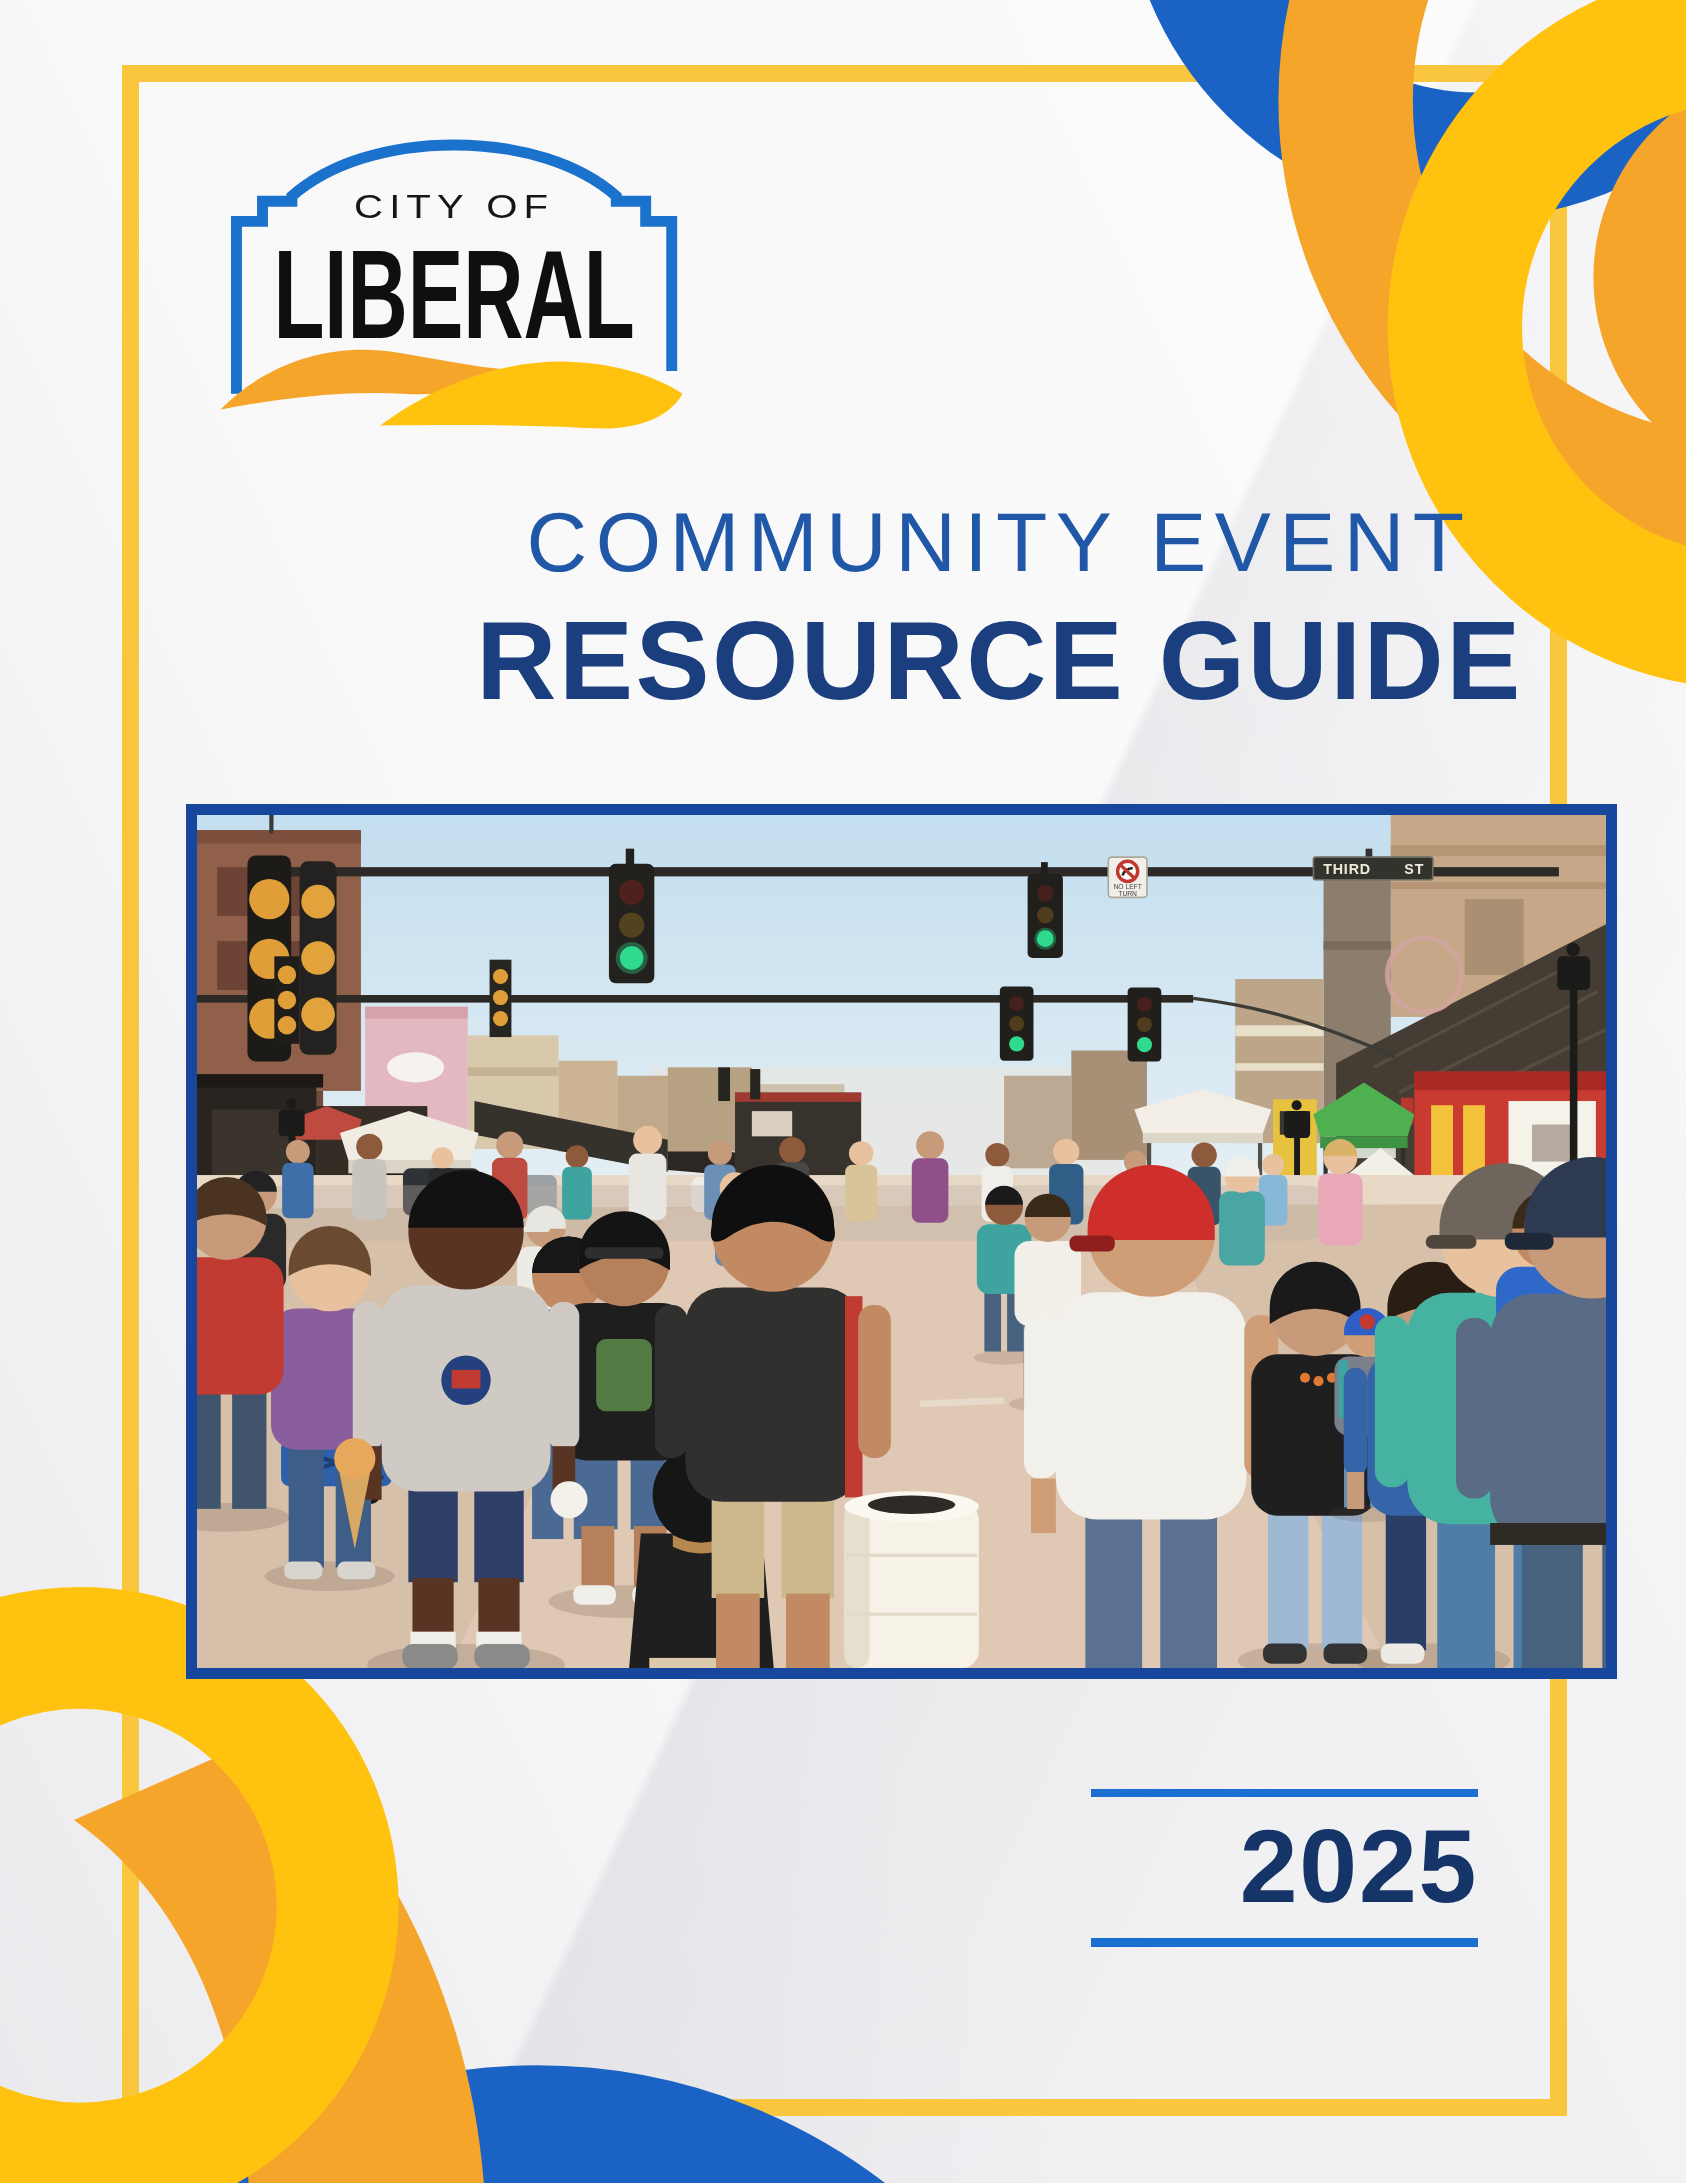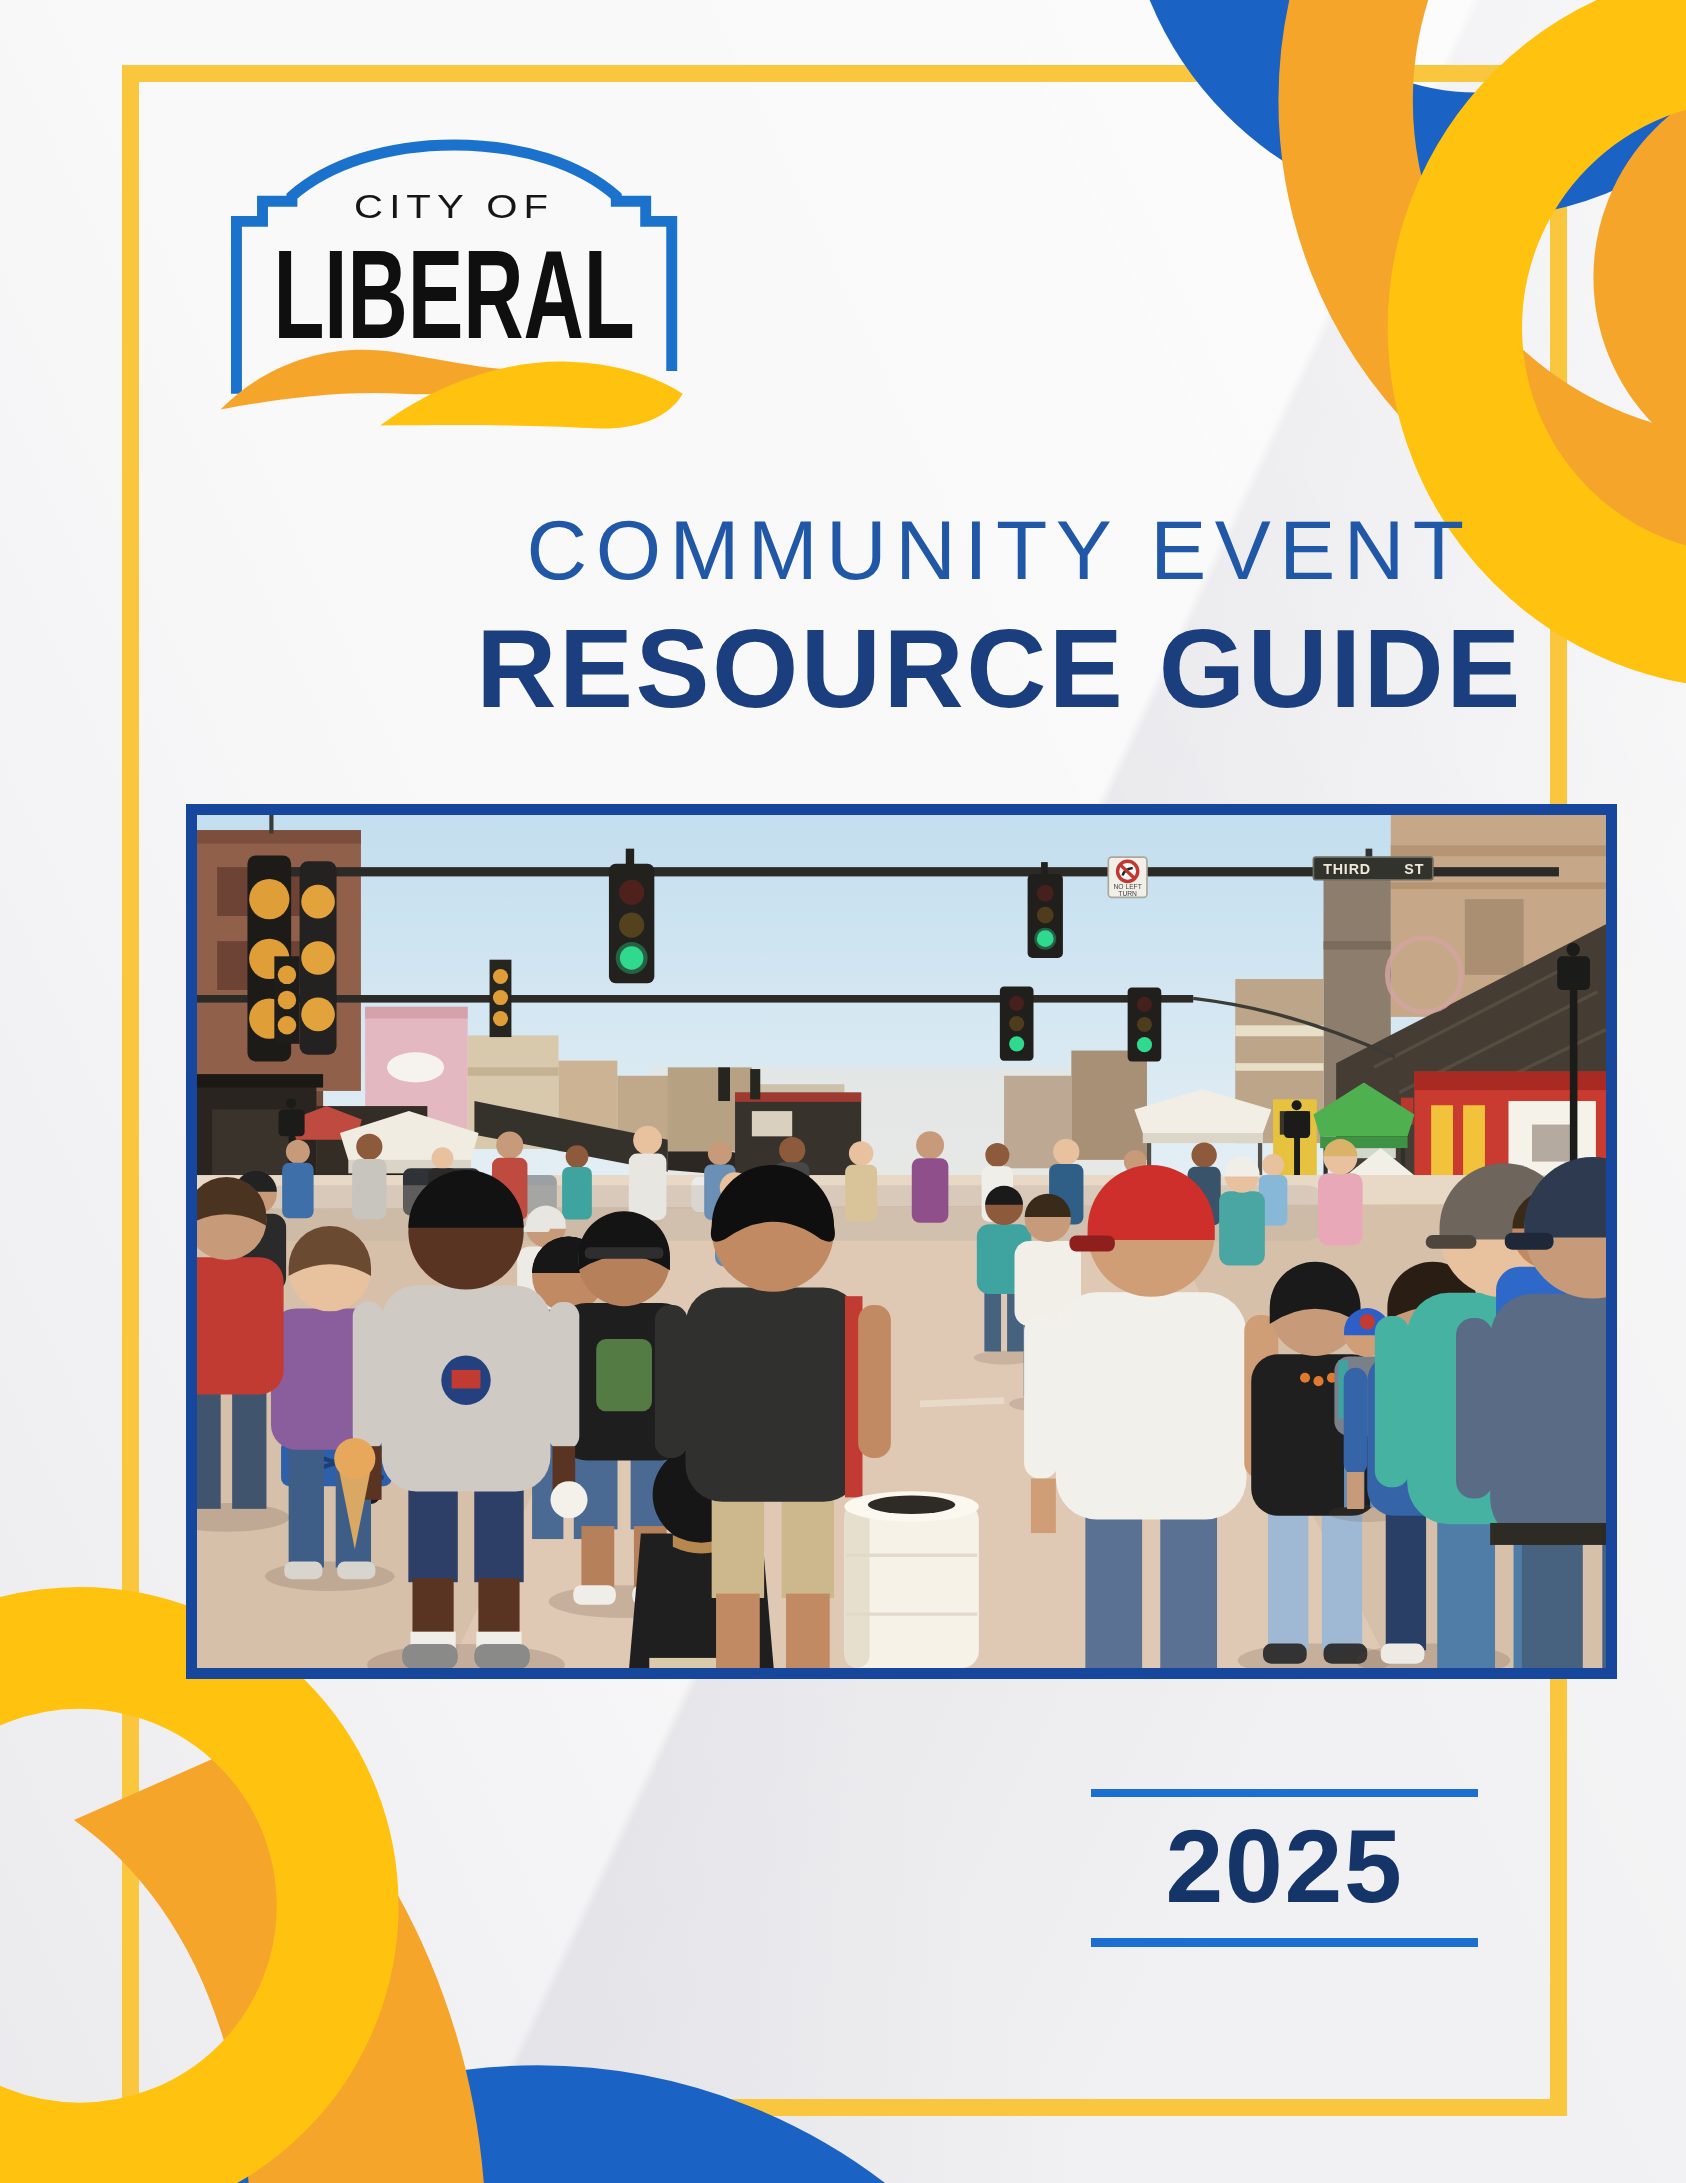--- a/index.html
+++ b/index.html
@@ -8,29 +8,29 @@
     background:
       linear-gradient(245deg, rgba(255,255,255,.65) 0%, rgba(255,255,255,0) 42%),
       linear-gradient(65deg, rgba(201,201,210,.30) 0%, rgba(255,255,255,0) 40%),
       linear-gradient(115deg, rgba(255,255,255,.55) 54%, rgba(208,208,216,.28) 54.4%, rgba(255,255,255,0) 78%);}
   .cover-frame{position:absolute;left:122px;top:65px;width:1445px;height:2051px;
     box-sizing:border-box;border:17px solid #F9C63E;z-index:1;}
   .rings{position:absolute;z-index:2;pointer-events:none;}
   .rings.tr{top:0;right:0;width:588px;height:756px;}
   .rings.bl{left:0;bottom:0;width:1008px;height:605px;}
   .logo-wrap{position:absolute;left:202px;top:118px;width:521px;height:395px;z-index:3;}
-  .titles{position:absolute;left:312px;top:500px;width:1375px;text-align:center;z-index:3;line-height:1;margin-top:8px;}
+  .titles{position:absolute;left:312px;top:500px;width:1375px;text-align:center;z-index:3;line-height:1;}
   .title-sub{margin:0;font-size:84px;font-weight:400;letter-spacing:8.4px;color:#2058A7;}
   .title-main{margin:22px 0 0 0;font-size:111px;font-weight:700;letter-spacing:2.5px;color:#1B3F7E;}
   .photo{position:absolute;left:186px;top:804px;width:1431px;height:875px;box-sizing:border-box;
     border:11.8px solid #17479C;background:#f97316;z-index:3;}
   .photo svg{display:block;width:100%;height:100%;}
   .year-badge{position:absolute;left:1091px;top:1789px;width:387px;text-align:center;z-index:3;}
   .year-rule{height:8.4px;background:#1A6FD0;}
-  .year-text{margin:17px 0 20px 0;font-size:104px;font-weight:700;color:#153468;letter-spacing:1.7px;line-height:1;}
+  .year-text{margin:17px 0 20px 0;font-size:104px;font-weight:700;color:#153468;letter-spacing:1.7px;line-height:1;text-align:right;}
   .t{font-family:"Liberation Sans",sans-serif;}
 </style>
 </head>
 <body>
 
 <div class="page">
   <div class="bg-sheen"></div>
 
   <div class="cover-frame"></div>
 

